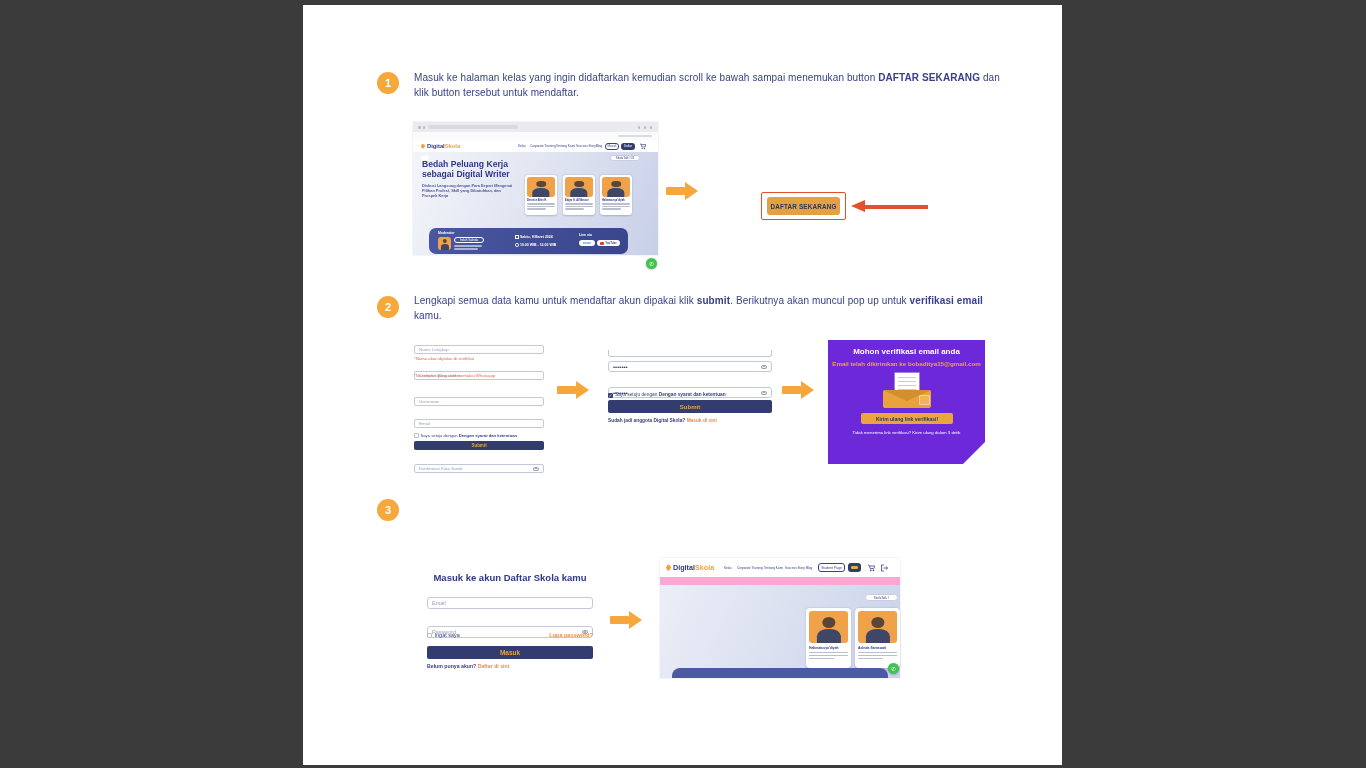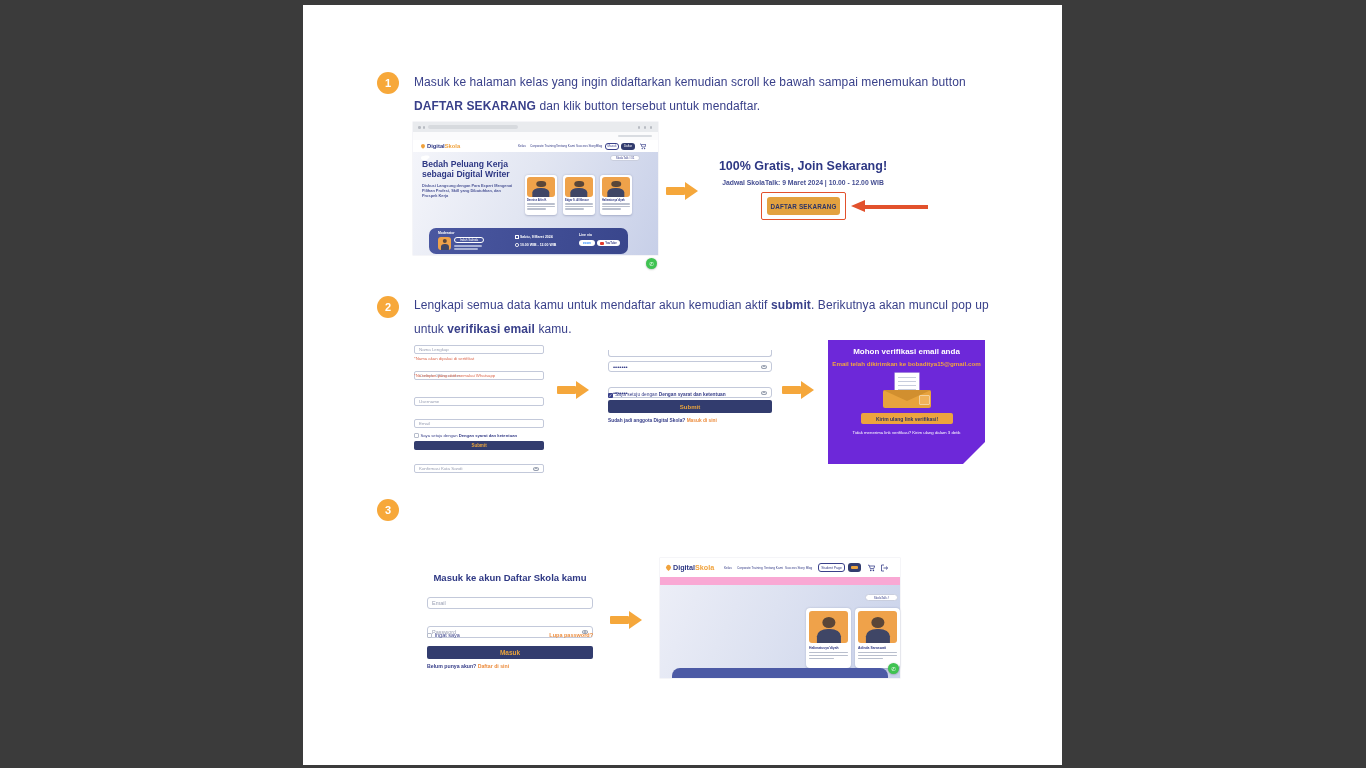--- a/index.html
+++ b/index.html
@@ -3,21 +3,21 @@
 <meta charset="utf-8">
 <style>
   *{margin:0;padding:0;box-sizing:border-box}
   html,body{width:100%;height:100%}
   body{background:#3b3b3b;font-family:"Liberation Sans",sans-serif}
   .stage{position:relative;width:1366px;height:768px;background:#3b3b3b;overflow:hidden}
   .abs{position:absolute}
   .paper{left:303px;top:5px;width:759px;height:760px;background:#fff}
   
   .step-num{width:22px;height:22px;border-radius:50%;background:#f7a83a;color:#fff;font-weight:700;font-size:11px;display:flex;align-items:center;justify-content:center}
-  .instr{color:#39408a;font-size:12px;line-height:24px;letter-spacing:.1px}
+  .instr{color:#39408a;font-size:10px;line-height:15px;letter-spacing:.1px}
   .instr b{font-weight:700}
   
   .shot{background:#f9a8d4;box-shadow:0 0 0 .5px #ececf1}
   .chrome{background:#e9ebee}
   .dot{border-radius:50%;background:#b8bcc3;display:inline-block}
   .bookbar{background:#fbfbfc}
   .hero1{background:linear-gradient(115deg,#f4f5fa 0%,#e2e6f2 45%,#c7cfe8 100%)}
   .hero3{background:linear-gradient(115deg,#eceef7 0%,#dde2f1 45%,#c9d2ea 100%)}
   .navy{color:#2e3884}
   .mini-nav{color:#39408a;font-size:3.1px;white-space:nowrap}
@@ -144,33 +144,29 @@
       </div>
       <div class="abs wapp" style="left:233px;top:106px;width:11px;height:11px;font-size:5.5px">✆</div>
     </div>
   </div>
 
   <div class="abs arr" style="left:666px;top:182px">
       <span class="b"></span>
       <span class="h"></span>
     </div>
 
-  <div class="abs" style="left:703px;top:159px;width:200px;text-align:center;color:#2e3884">
-    <div style="font-size:12.5px;font-weight:700">100% Gratis, Join Sekarang!</div>
-    <div style="font-size:6.8px;font-weight:700;margin-top:6px;opacity:.9">Jadwal SkolaTalk: 9 Maret 2024 | 10.00 - 12.00 WIB</div>
-  </div>
   <div class="abs" style="left:761px;top:192px;width:85px;height:28px;border:1.5px solid #e2512c;border-radius:2px"></div>
   <div class="abs pill" style="left:767px;top:197px;width:73px;height:18px;background:#e3a23f;border-radius:3px;color:#2c3467;font-size:6.3px;font-weight:700;letter-spacing:.2px">DAFTAR SEKARANG</div>
   <div class="abs red-arr" style="left:851px;top:200px">
       <span class="h"></span>
       <span class="b"></span>
     </div>
 
   <div class="abs step-num" style="left:377px;top:296px">2</div>
-  <div class="abs instr" style="left:414px;top:293px;width:592px"><span>Lengkapi semua data kamu untuk mendaftar akun kemudian aktif </span><b>submit</b><span>. Berikutnya akan muncul pop up untuk </span><b>verifikasi email</b><span> kamu.</span></div>
+  <div class="abs instr" style="left:414px;top:293px;width:592px"><span>Lengkapi semua data kamu untuk mendaftar akun dipakai klik </span><b>submit</b><span>. Berikutnya akan muncul pop up untuk </span><b>verifikasi email</b><span> kamu.</span></div>
 
   <div class="abs" style="left:413px;top:342px;width:132px;height:115px;background:#fff">
     <div class="abs inp" style="left:1px;top:3px;width:130px;height:9px;font-size:4.4px">
         <span>Nama Lengkap</span>
       </div>
     <div class="abs note-red" style="left:1px;top:14px;font-size:4.3px">*Nama akan dipakai di sertifikat</div>
     <div class="abs inp" style="left:1px;top:20px;width:130px;height:9px;font-size:4.4px">
         <span>Contoh: 085xxxxxxxx</span>
       </div>
     <div class="abs note-red" style="left:1px;top:31px;font-size:4.3px">*No telepon yang aktif memakai Whatsapp</div>

